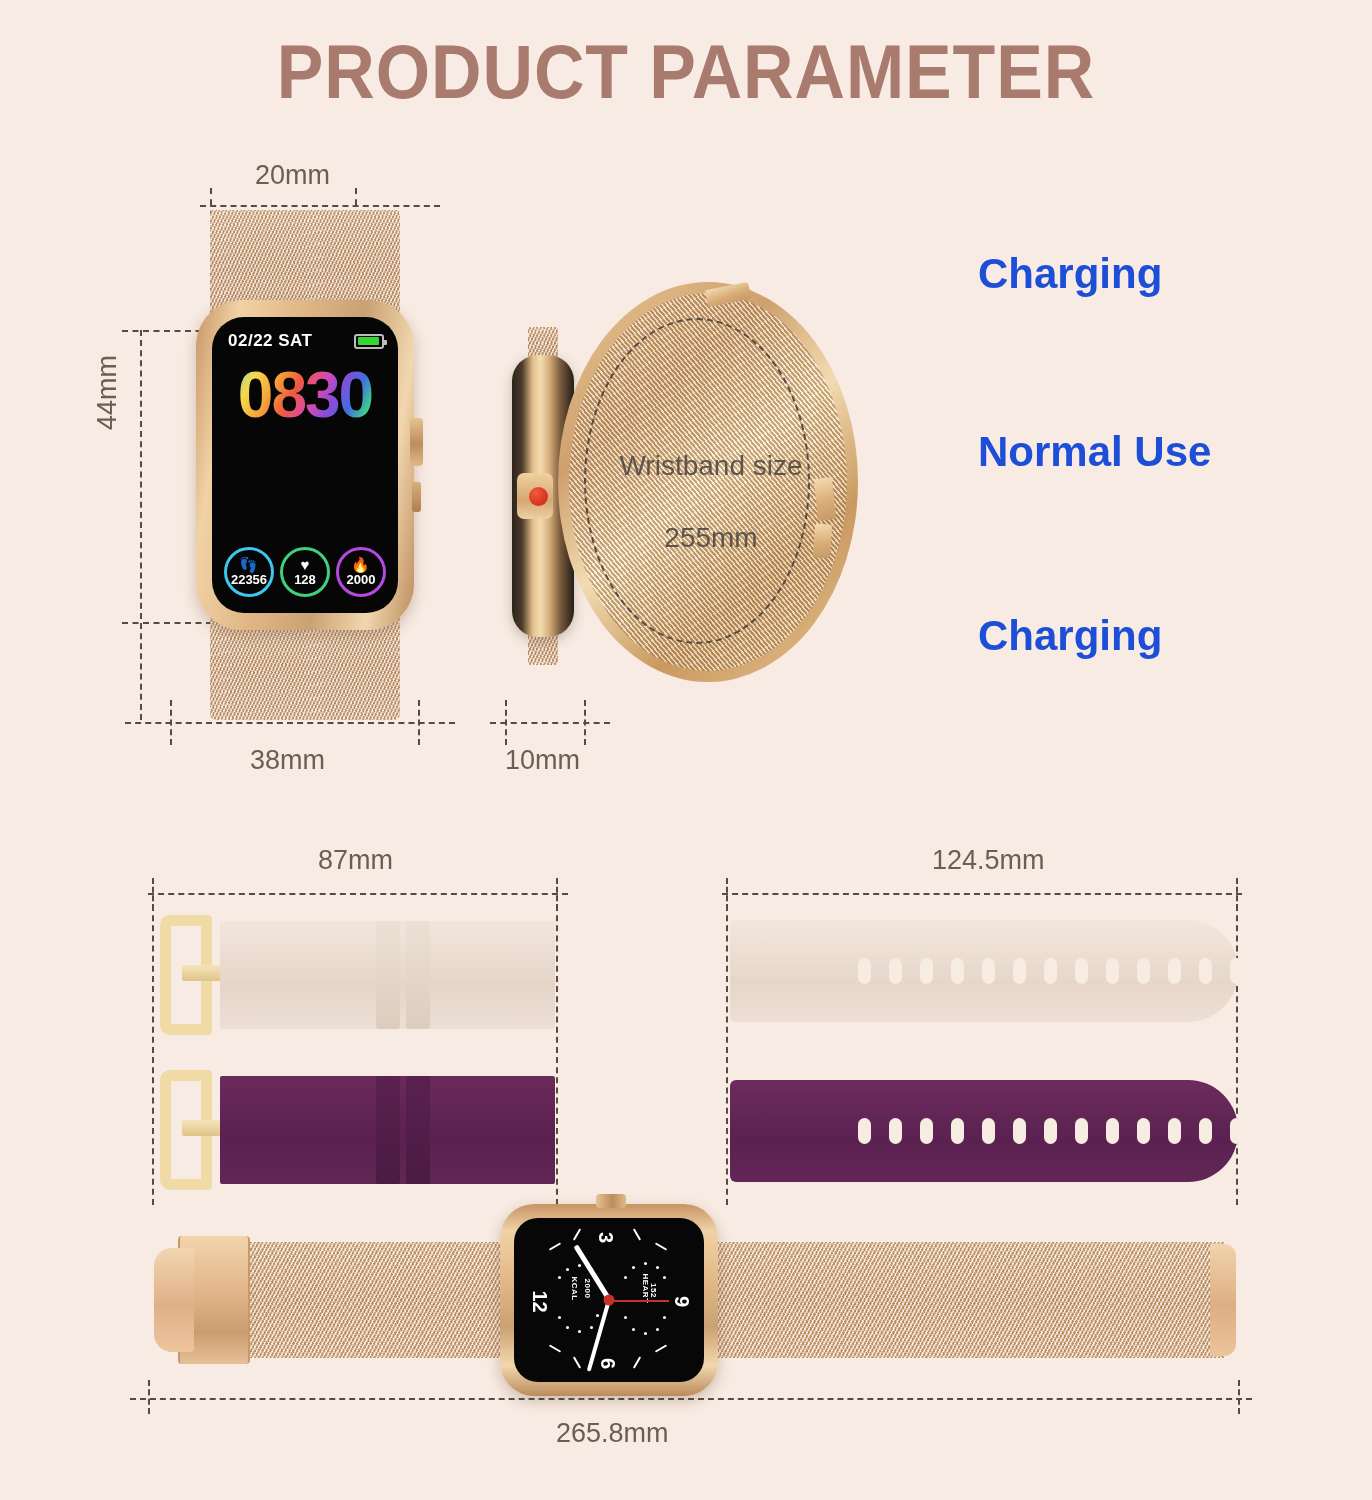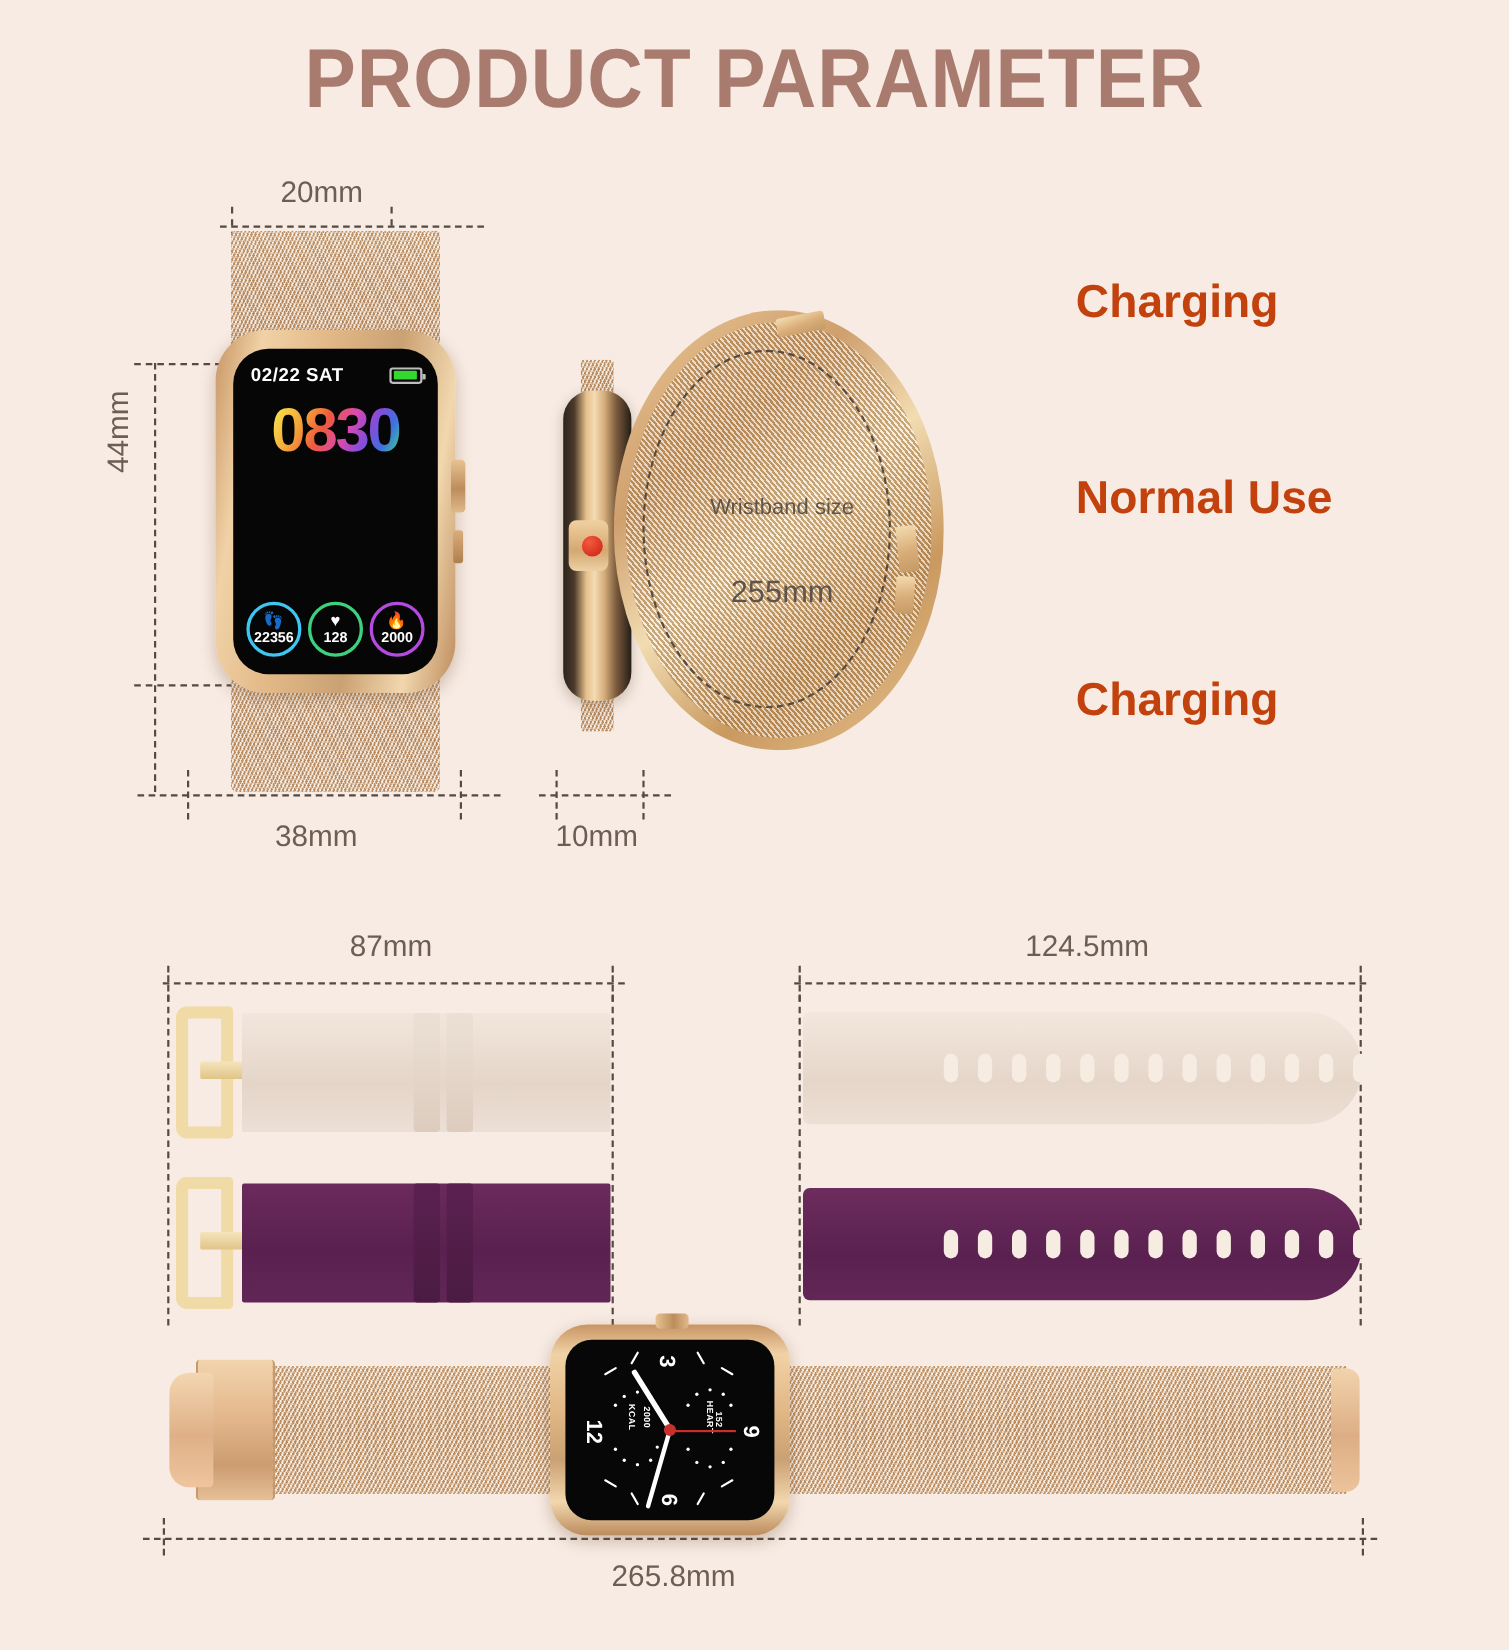--- a/index.html
+++ b/index.html
@@ -74,21 +74,21 @@
     position: absolute; left: 16px; top: 14px; right: 14px;
     display: flex; align-items: center; justify-content: space-between;
   }
   #statusdate { color: #fff; font-size: 17px; font-weight: 700; letter-spacing: .5px;
     font-family: "Liberation Sans", sans-serif; }
   #battery { width: 30px; height: 15px; border: 2px solid #bdbdbd; border-radius: 3px; position: relative; }
   #battery::after { content:""; position:absolute; left:1.5px; top:1.5px; width:21px; height:8px; background:#35d62f; border-radius:1px; }
   #battery::before { content:""; position:absolute; right:-5px; top:4px; width:3px; height:5px; background:#bdbdbd; border-radius:0 1px 1px 0; }
   #bigtime {
     position: absolute; left: 0; top: 46px; width: 100%;
-    text-align: center; font-size: 56px; font-weight: 700; letter-spacing: -2px;
+    text-align: center; font-size: 64px; font-weight: 700; letter-spacing: -2px;
     line-height: 1;
     font-family: "Liberation Sans", sans-serif;
     background: linear-gradient(118deg,#35c6f0 0%,#4fd3e6 10%,#f6d94a 22%,#f4a63a 33%,#ef5a3c 44%,
                 #d94ab0 55%,#8a4bd8 64%,#3f6fe0 73%,#3fd08a 82%,#f2e04a 91%,#ef6a3a 100%);
     -webkit-background-clip: text; background-clip: text; color: transparent;
     -webkit-text-fill-color: transparent;
   }
   #metrics { position: absolute; left: 0; bottom: 16px; width: 100%;
     display: flex; justify-content: center; gap: 6px; }
   .metric { width: 50px; height: 50px; border-radius: 50%; border: 3px solid #888;
@@ -130,30 +130,30 @@
   }
   .loop-metal {
     position: absolute; border-radius: 3px;
     background: linear-gradient(170deg,#f3dcb0,#d9ad78 55%,#c49a66);
   }
   #loop-inner {
     position: absolute; left: 26px; top: 36px; width: 226px; height: 326px;
     border: 2px dashed #554b43; border-radius: 50%;
   }
   #loop-label1 { position: absolute; left: 8px; top: 168px; width: 290px; text-align: center;
-    color: #5f544c; font-size: 20px; }
+    color: #5f544c; font-size: 28px; }
   #loop-label2 { position: absolute; left: 8px; top: 240px; width: 290px; text-align: center;
     color: #5f544c; font-size: 28px; }
 
   
   .spec { position: absolute; left: 978px; }
   .spec .line1 { line-height: .98; white-space: nowrap; }
   .spec .big { font-size: 70px; font-weight: 700; color: #c57c70; letter-spacing: -1px; }
   .spec .unit { font-size: 36px; font-weight: 700; color: #7a6258; }
-  .spec .line2 { font-size: 42px; font-weight: 700; color: #c2410c; line-height: 1.12; white-space: nowrap; }
+  .spec .line2 { font-size: 42px; font-weight: 700; color: #1d4ed8; line-height: 1.12; white-space: nowrap; }
 
   
   .strap-left { position: absolute; }
   .buckle { position: absolute; left: 0; top: 0; width: 58px; height: 120px; }
   .buckle-frame {
     position: absolute; left: 0; top: 0; width: 52px; height: 120px;
     border: 11px solid #f0dba6; border-radius: 10px 4px 4px 10px; background: transparent;
   }
   .buckle-tongue {
     position: absolute; left: 22px; top: 50px; width: 58px; height: 16px;

